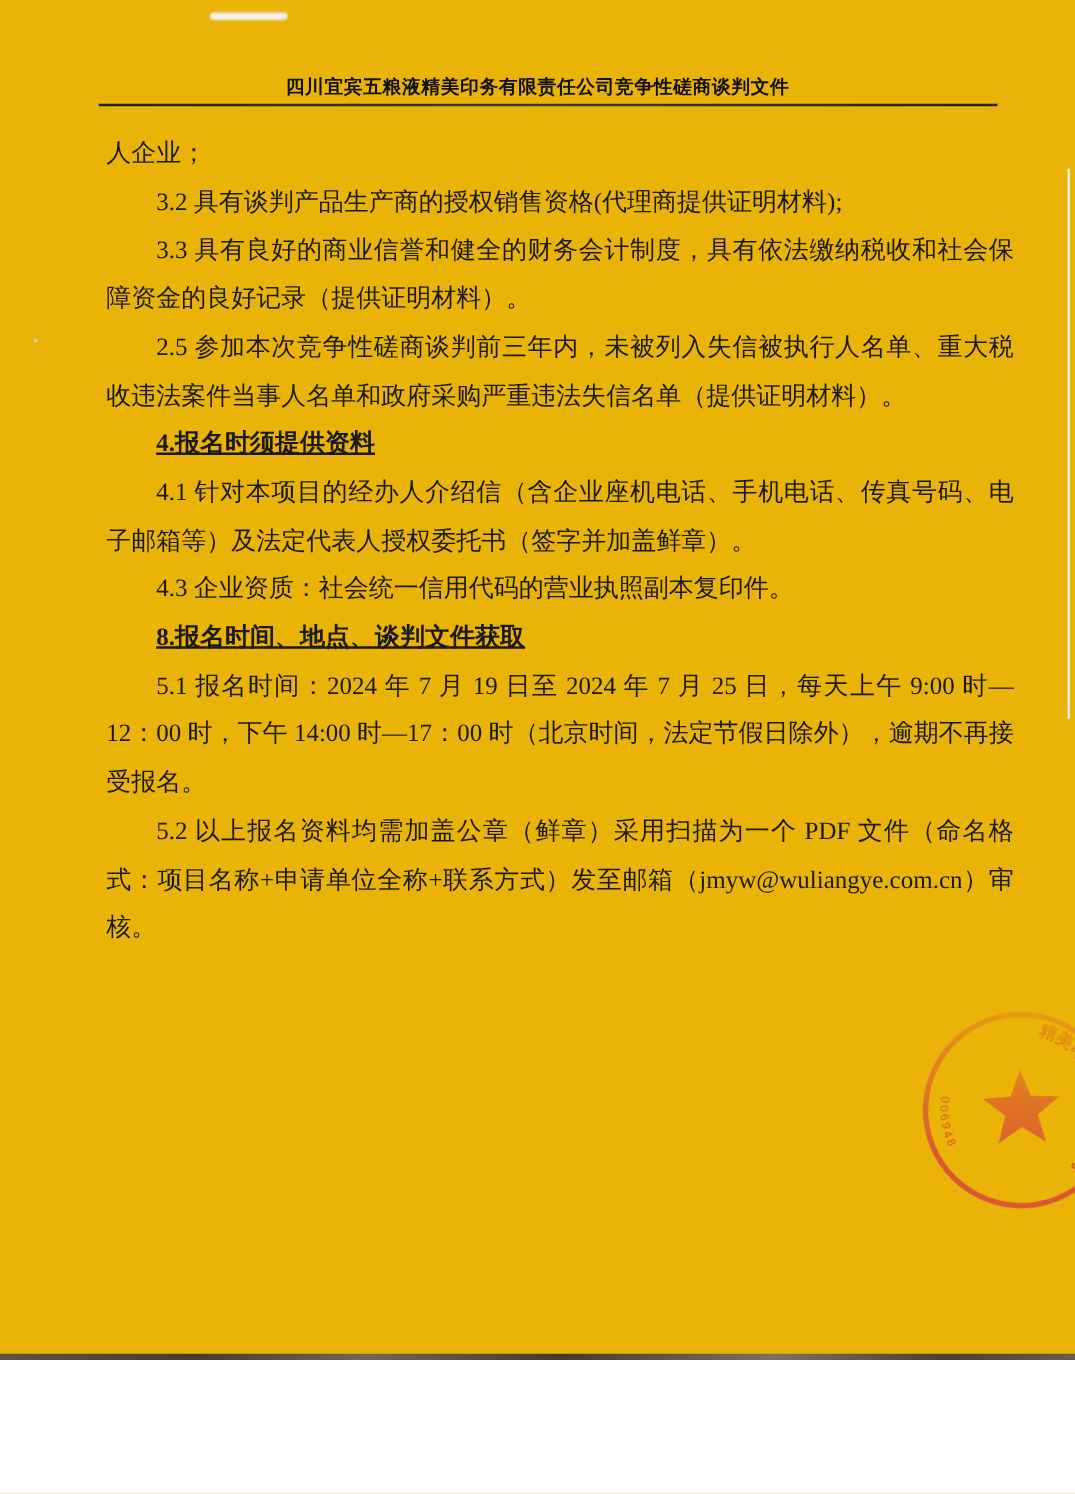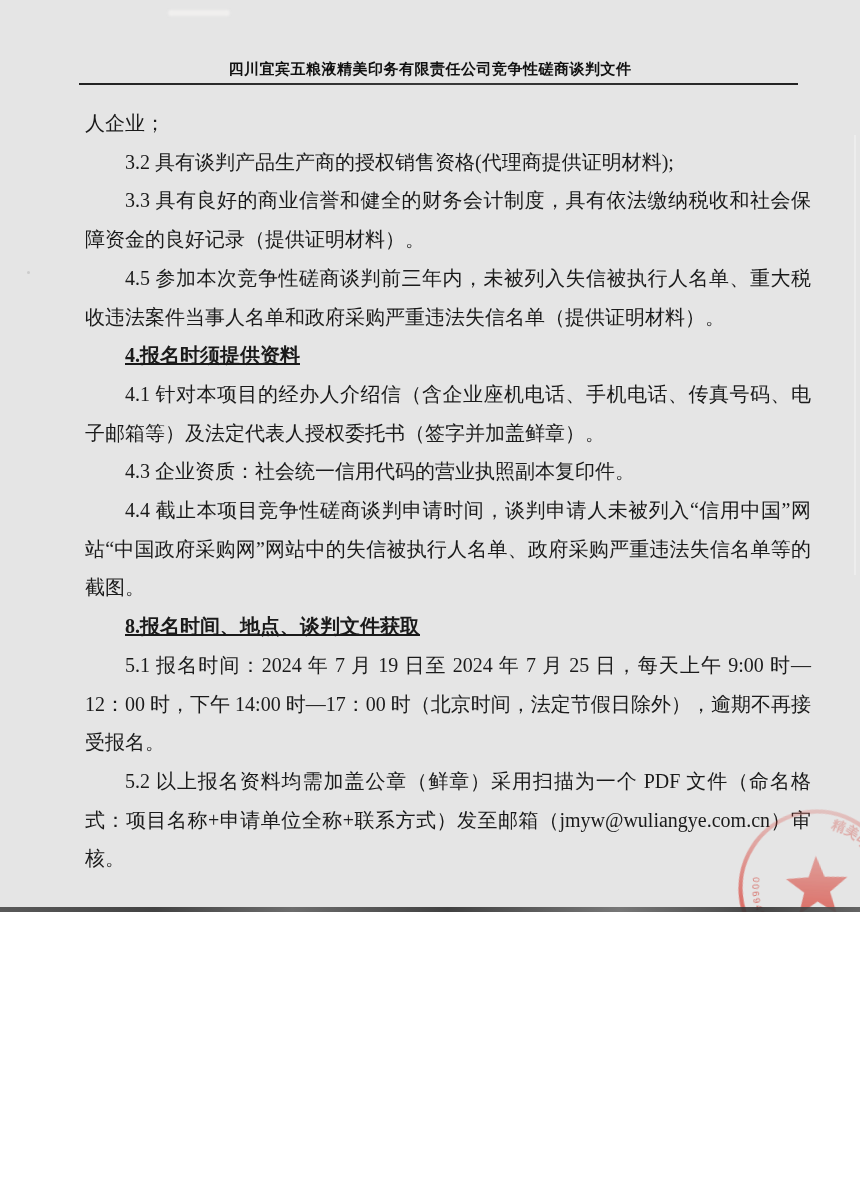--- a/index.html
+++ b/index.html
@@ -1,19 +1,19 @@
 <!DOCTYPE html>
 <html><head>
 <meta charset="utf-8">
 <style>
   html,body{margin:0;padding:0;}
   .page{
     position:relative;
-    width:860px;height:912px;
-    background:#e5e5e5;
+    width:860px;height:1088px;
+    background:#eab308;
     overflow:hidden;
     font-family:"Liberation Serif","DejaVu Serif",serif;
     color:#1a1a1a;
   }
   
   .doc-header{
     position:absolute;left:0;top:60px;width:100%;
     text-align:center;
     font-size:15px;font-weight:bold;
     letter-spacing:0.5px;
@@ -77,25 +77,24 @@
 
 <div class="page">
 
   <div class="doc-header">四川宜宾五粮液精美印务有限责任公司竞争性磋商谈判文件</div>
   <div class="header-rule"></div>
 
   <div class="doc-body">
     <p>人企业；</p>
     <p class="para-indent">3.2 具有谈判产品生产商的授权销售资格(代理商提供证明材料);</p>
     <p class="para-indent">3.3 具有良好的商业信誉和健全的财务会计制度，具有依法缴纳税收和社会保障资金的良好记录（提供证明材料）。</p>
-    <p class="para-indent">4.5 参加本次竞争性磋商谈判前三年内，未被列入失信被执行人名单、重大税收违法案件当事人名单和政府采购严重违法失信名单（提供证明材料）。</p>
+    <p class="para-indent">2.5 参加本次竞争性磋商谈判前三年内，未被列入失信被执行人名单、重大税收违法案件当事人名单和政府采购严重违法失信名单（提供证明材料）。</p>
     <p class="para-indent para-bold">4.报名时须提供资料</p>
     <p class="para-indent">4.1 针对本项目的经办人介绍信（含企业座机电话、手机电话、传真号码、电子邮箱等）及法定代表人授权委托书（签字并加盖鲜章）。</p>
     <p class="para-indent">4.3 企业资质：社会统一信用代码的营业执照副本复印件。</p>
-    <p class="para-indent">4.4 截止本项目竞争性磋商谈判申请时间，谈判申请人未被列入“信用中国”网站“中国政府采购网”网站中的失信被执行人名单、政府采购严重违法失信名单等的截图。</p>
     <p class="para-indent para-bold">8.报名时间、地点、谈判文件获取</p>
     <p class="para-indent">5.1 报名时间：2024 年 7 月 19 日至 2024 年 7 月 25 日，每天上午 9:00 时—12：00 时，下午 14:00 时—17：00 时（北京时间，法定节假日除外），逾期不再接受报名。</p>
     <p class="para-indent">5.2 以上报名资料均需加盖公章（鲜章）采用扫描为一个 PDF 文件（命名格式：项目名称+申请单位全称+联系方式）发至邮箱（jmyw@wuliangye.com.cn）审核。</p>
   </div>
 
   <div class="stamp">
     <svg viewBox="0 0 200 200" xmlns="http://www.w3.org/2000/svg">
       <defs>
         <path id="seal-top-arc" d="M 34.7 69.6 A 72 72 0 0 1 165.3 69.6"></path>
         <path id="seal-bottom-arc" d="M 67.9 168.9 A 76 76 0 0 0 132.1 168.9"></path>

